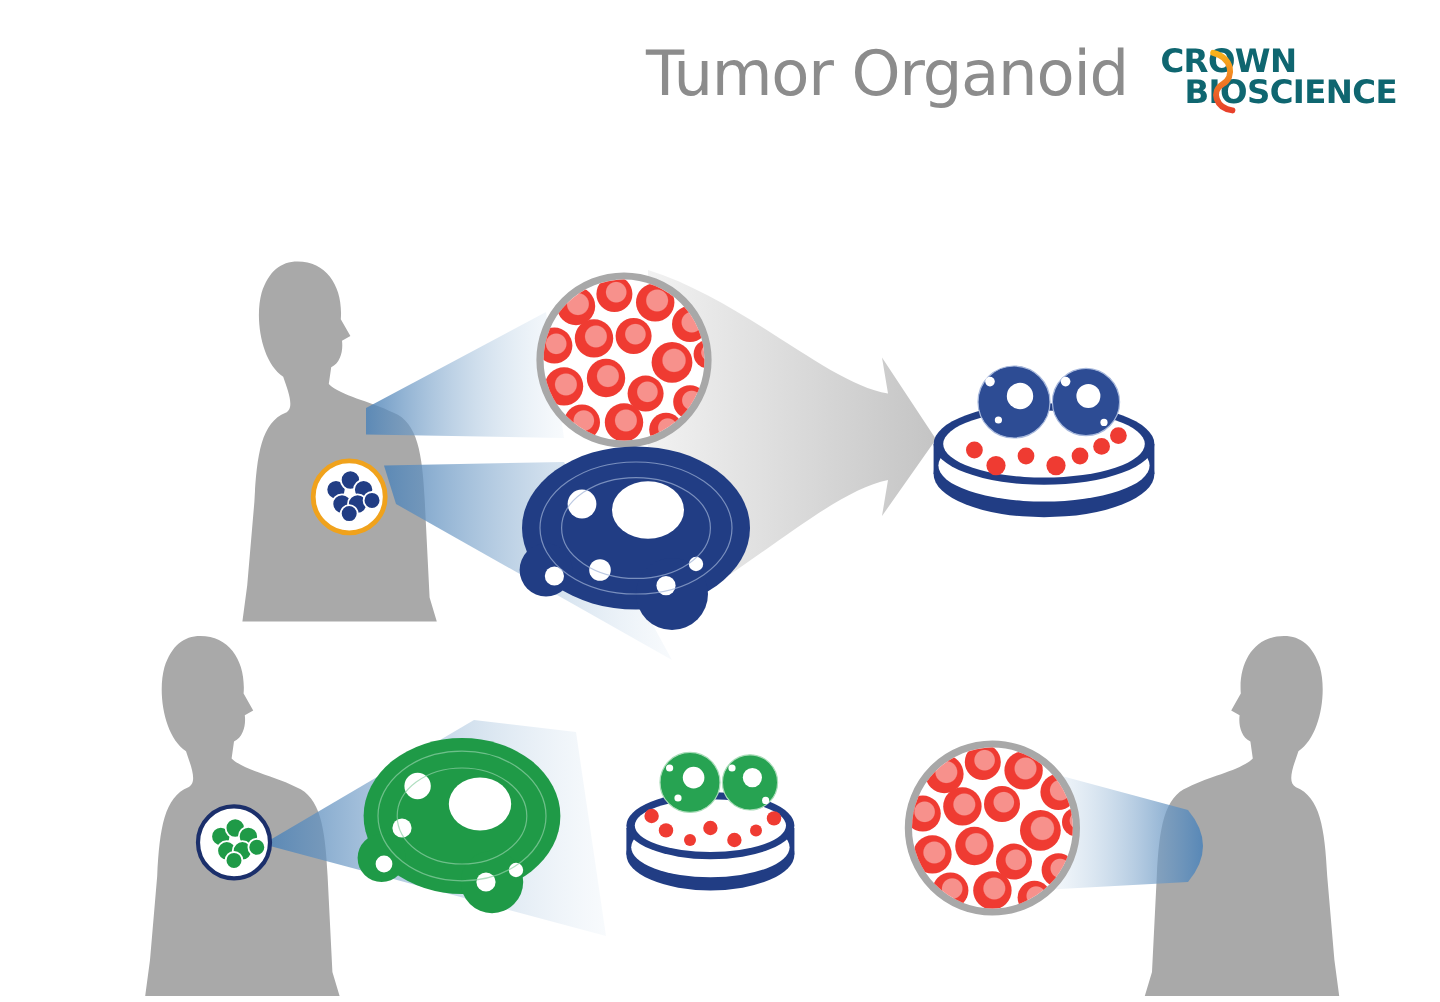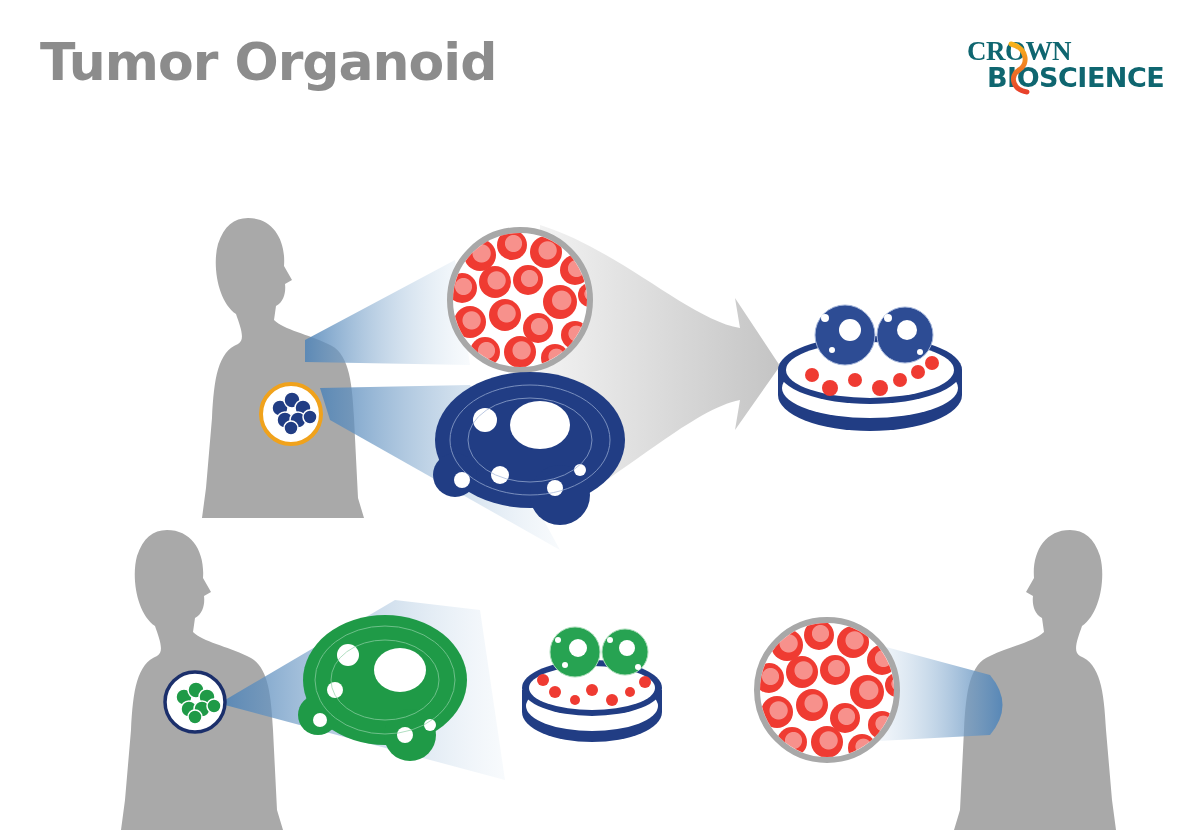--- a/index.html
+++ b/index.html
@@ -1,28 +1,28 @@
 <!DOCTYPE html>
 <html><head>
 <meta charset="utf-8">
 <style>
   html, body { margin: 0; padding: 0; background: #ffffff; }
   body { width: 1200px; height: 835px; position: relative; overflow: hidden; font-family: "DejaVu Sans", sans-serif; }
   .title {
     position: absolute; left: 40px; top: 30px; width: 900px;
-    text-align: left; color: #8c8c8c; font-weight: bold;
+    text-align: right; color: #8c8c8c; font-weight: normal;
     font-family: "DejaVu Sans", sans-serif; font-size: 52px; line-height: 64px;
     letter-spacing: -1px;
   }
   .logo { position: absolute; left: 965px; top: 38px; width: 205px; height: 60px; }
   .logo .l1, .logo .l2 {
     position: absolute; font-family: "DejaVu Sans", sans-serif; font-weight: bold;
     color: #0f6670; font-size: 27px; line-height: 27px; letter-spacing: -0.5px;
   }
-  .logo .l1 { left: 2px; top: 0px; font-family: Liberation Serif, serif; }
+  .logo .l1 { left: 2px; top: 0px; }
   .logo .l2 { left: 22px; top: 26px; }
   svg.scene { position: absolute; left: 0; top: 0; }
 </style>
 </head>
 <body>
 
 <div class="title">
   <div>Tumor Organoid</div>
 </div>
 

